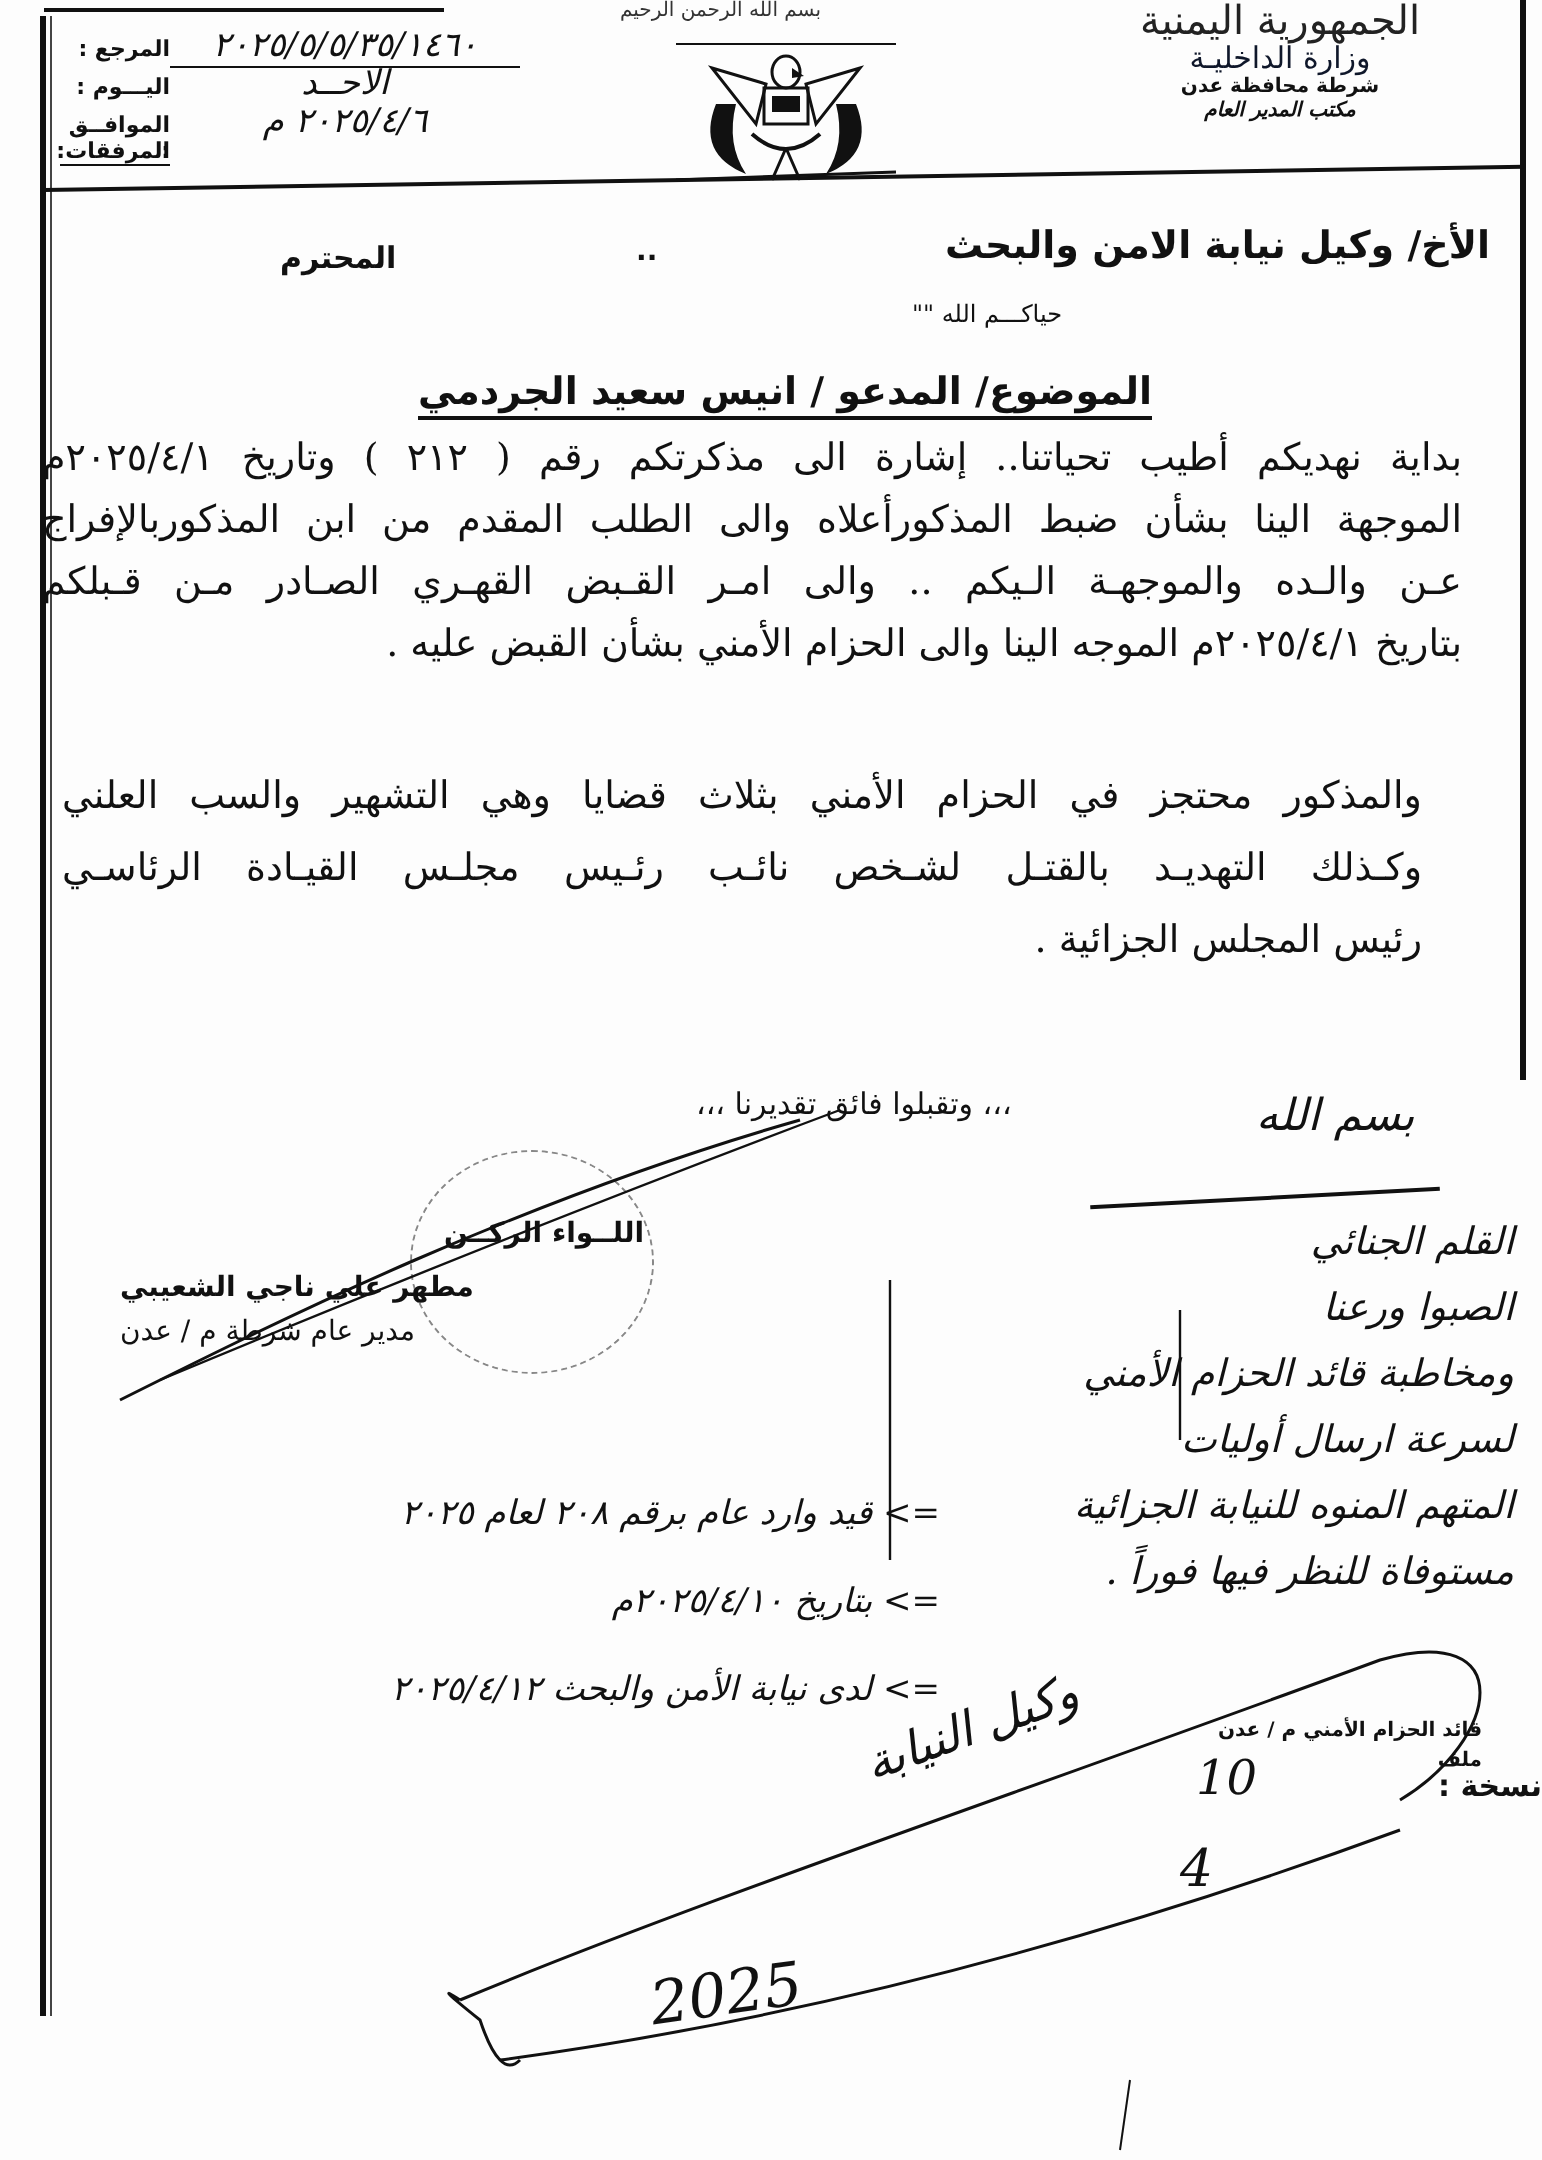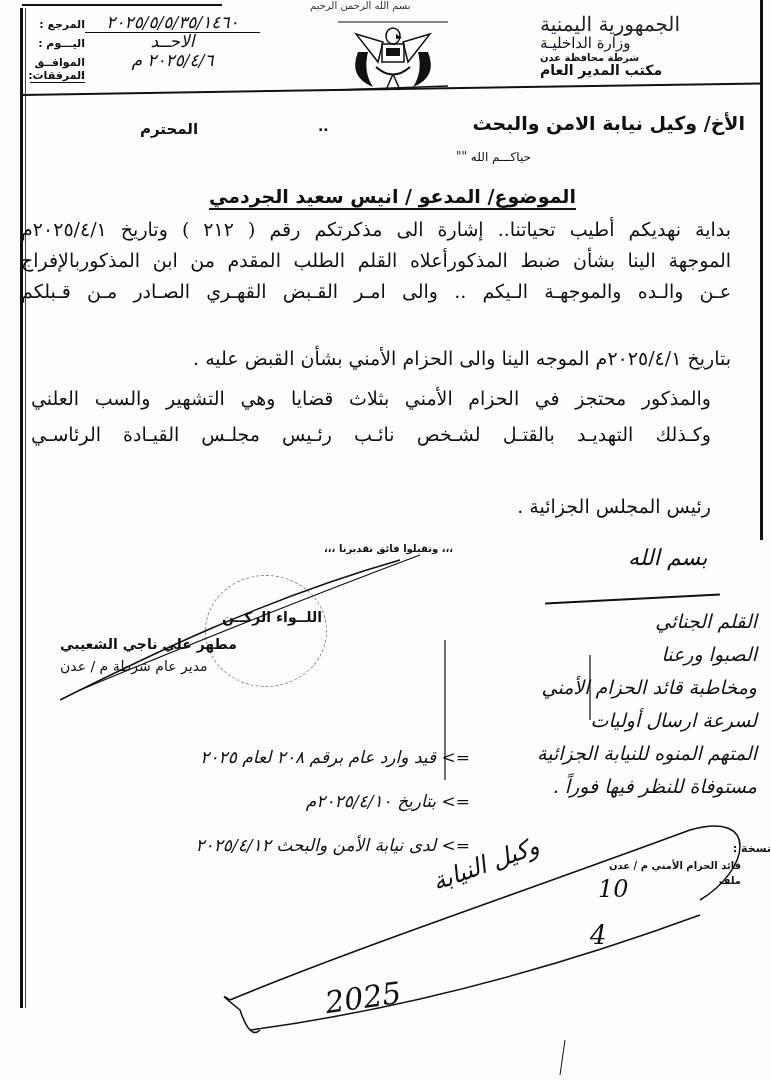--- a/index.html
+++ b/index.html
@@ -21,57 +21,57 @@
     .ref-row { display: flex; flex-direction: row-reverse; align-items: baseline; height: 19px; justify-content: flex-end; }
     .ref-label { width: 55px; text-align: right; font-size: 11px; }
     .ref-value { flex: 1; font-family: "DejaVu Serif", serif; font-size: 17px; font-weight: normal; font-style: italic; text-align: center; color: #111; white-space: nowrap; overflow: hidden; }
     .ref-under { border-bottom: 1.5px solid #111; }
 
     
     .basmala-top { left: 310px; top: 0px; width: 160px; font-size: 10px; text-align: left; color: #333; }
     .emblem { left: 338px; top: 12px; width: 110px; height: 80px; }
 
     
-    .ministry { left: 540px; top: 14px; width: 200px; text-align: left; }
+    .ministry { left: 540px; top: 0px; width: 200px; text-align: center; }
     .ministry .l1 { font-family: "DejaVu Serif", serif; font-size: 20px; line-height: 20px; color: #222; }
     .ministry .l2 { font-family: "DejaVu Serif", serif; font-size: 15px; line-height: 18px; color: #0f172a; }
     .ministry .l3 { font-size: 10px; font-weight: bold; line-height: 12px; }
-    .ministry .l4 { font-size: 14px; font-weight: bold; line-height: 12px; }
+    .ministry .l4 { font-size: 10px; font-weight: bold; line-height: 12px; font-style: italic; }
 
     
     .addressee { right: 26px; top: 112px; width: 500px; font-size: 19px; font-weight: bold; }
     .respected { left: 140px; top: 120px; font-size: 15px; font-weight: bold; }
     .dots { left: 318px; top: 118px; font-size: 14px; font-weight: bold; }
     .greeting { right: 240px; top: 150px; font-size: 12px; font-family: "DejaVu Serif", serif; }
 
     .subject { right: 195px; top: 185px; font-size: 19px; font-weight: bold; border-bottom: 2px solid #111; padding-bottom: 1px; }
 
     
     .body-text { right: 40px; top: 214px; width: 710px; font-family: "DejaVu Serif", serif; font-size: 19px; line-height: 31px; }
     .body-line { display: block; white-space: nowrap; text-align: justify; text-align-last: justify; }
-    .body-line.last { text-align-last: right; margin-top: 36px; }
+    .body-line.last { text-align-last: right; }
     .para2 { right: 60px; top: 380px; width: 680px; font-family: "DejaVu Serif", serif; font-size: 19px; line-height: 36px; }
 
     
-    .closing { left: 324px; top: 543px; font-size: 10px; font-weight: bold; }
+    .closing { left: 348px; top: 543px; font-size: 15px; font-weight: normal; }
     .sig-title { left: 222px; top: 609px; font-size: 14px; font-weight: bold; }
     .sig-name { left: 60px; top: 636px; font-size: 14px; font-weight: bold; }
     .sig-role { left: 60px; top: 658px; font-size: 14px; font-weight: normal; }
 
     
     .stamp { left: 205px; top: 575px; width: 120px; height: 110px; border: 1.5px dashed #888; border-radius: 50%; }
 
     
     .hand { font-family: "DejaVu Serif", serif; font-style: italic; color: #111; }
     .bism { left: 628px; top: 545px; font-size: 22px; }
     .bism-rule { left: 545px; top: 598px; width: 175px; height: 1.5px; background: #111; transform: rotate(-3deg); }
     .note-right { right: 14px; top: 605px; width: 330px; font-size: 19px; line-height: 33px; }
     .note-left { left: 40px; top: 735px; width: 430px; font-size: 17px; line-height: 44px; }
 
-    .cc-label { right: 0px; top: 842px; font-size: 11px; font-weight: bold; }
+    .cc-label { right: 0px; top: 884px; font-size: 15px; font-weight: bold; }
     .cc-list { right: 30px; top: 858px; font-size: 10px; font-weight: bold; line-height: 15px; }
 
     .num-10 { left: 598px; top: 875px; font-size: 24px; }
     .num-4 { left: 590px; top: 920px; font-size: 26px; }
     .year { left: 325px; top: 980px; font-size: 30px; transform: rotate(-8deg); }
     .scribble-sign { left: 430px; top: 850px; font-size: 24px; transform: rotate(-20deg); }
     svg.overlay { position: absolute; left: 0; top: 0; }
   </style>
 </head>
 <body>
@@ -127,21 +127,21 @@
 
   <div class="abs addressee rtl">الأخ/ وكيل نيابة الامن والبحث</div>
   <div class="abs dots">..</div>
   <div class="abs respected rtl">المحترم</div>
   <div class="abs greeting rtl">حياكـــم الله ""</div>
 
   <div class="abs subject rtl">الموضوع/ المدعو / انيس سعيد الجردمي</div>
 
   <div class="abs body-text rtl">
     <span class="body-line">بداية نهديكم أطيب تحياتنا.. إشارة الى مذكرتكم رقم ( ٢١٢ ) وتاريخ ٢٠٢٥/٤/١م</span>
-    <span class="body-line">الموجهة الينا بشأن ضبط المذكورأعلاه القلم الطلب المقدم من ابن المذكوربالإفراج</span>
+    <span class="body-line">الموجهة الينا بشأن ضبط المذكورأعلاه والى الطلب المقدم من ابن المذكوربالإفراج</span>
     <span class="body-line">عـن والـده والموجهـة الـيكم .. والى امـر القـبض القهـري الصـادر مـن قـبلكم</span>
     <span class="body-line last">بتاريخ ٢٠٢٥/٤/١م الموجه الينا والى الحزام الأمني بشأن القبض عليه .</span>
   </div>
 
   <div class="abs para2 rtl">
     <span class="body-line">والمذكور محتجز في الحزام الأمني بثلاث قضايا وهي التشهير والسب العلني</span>
     <span class="body-line">وكـذلك التهديـد بالقتـل لشـخص نائـب رئـيس مجلـس القيـادة الرئاسـي</span>
     <span class="body-line last">رئيس المجلس الجزائية .</span>
   </div>
 

